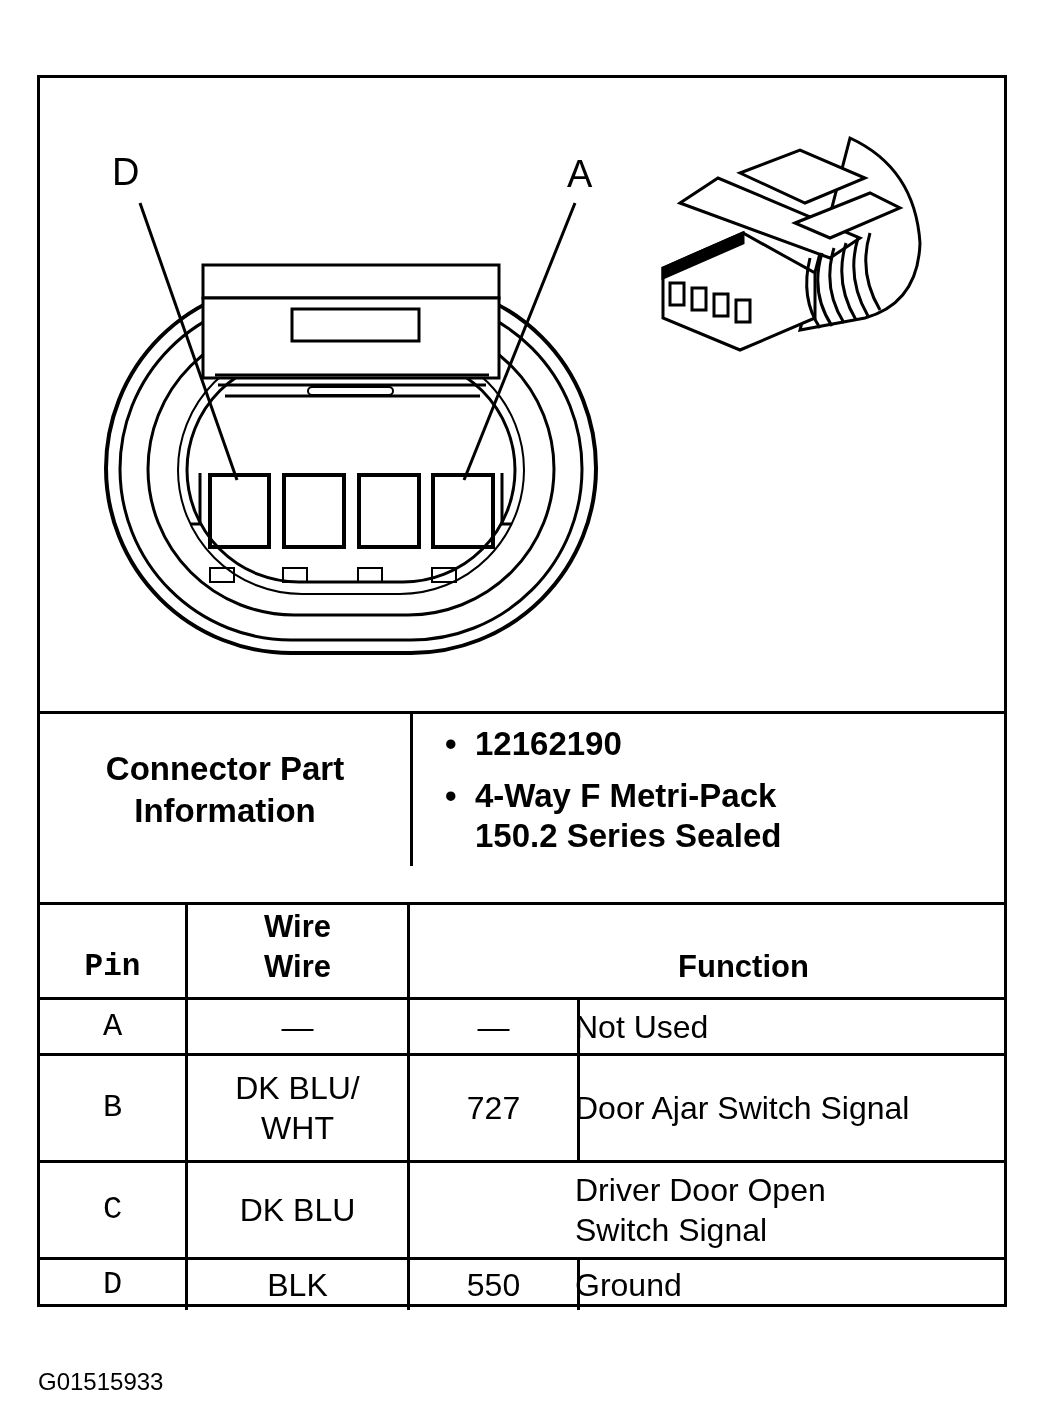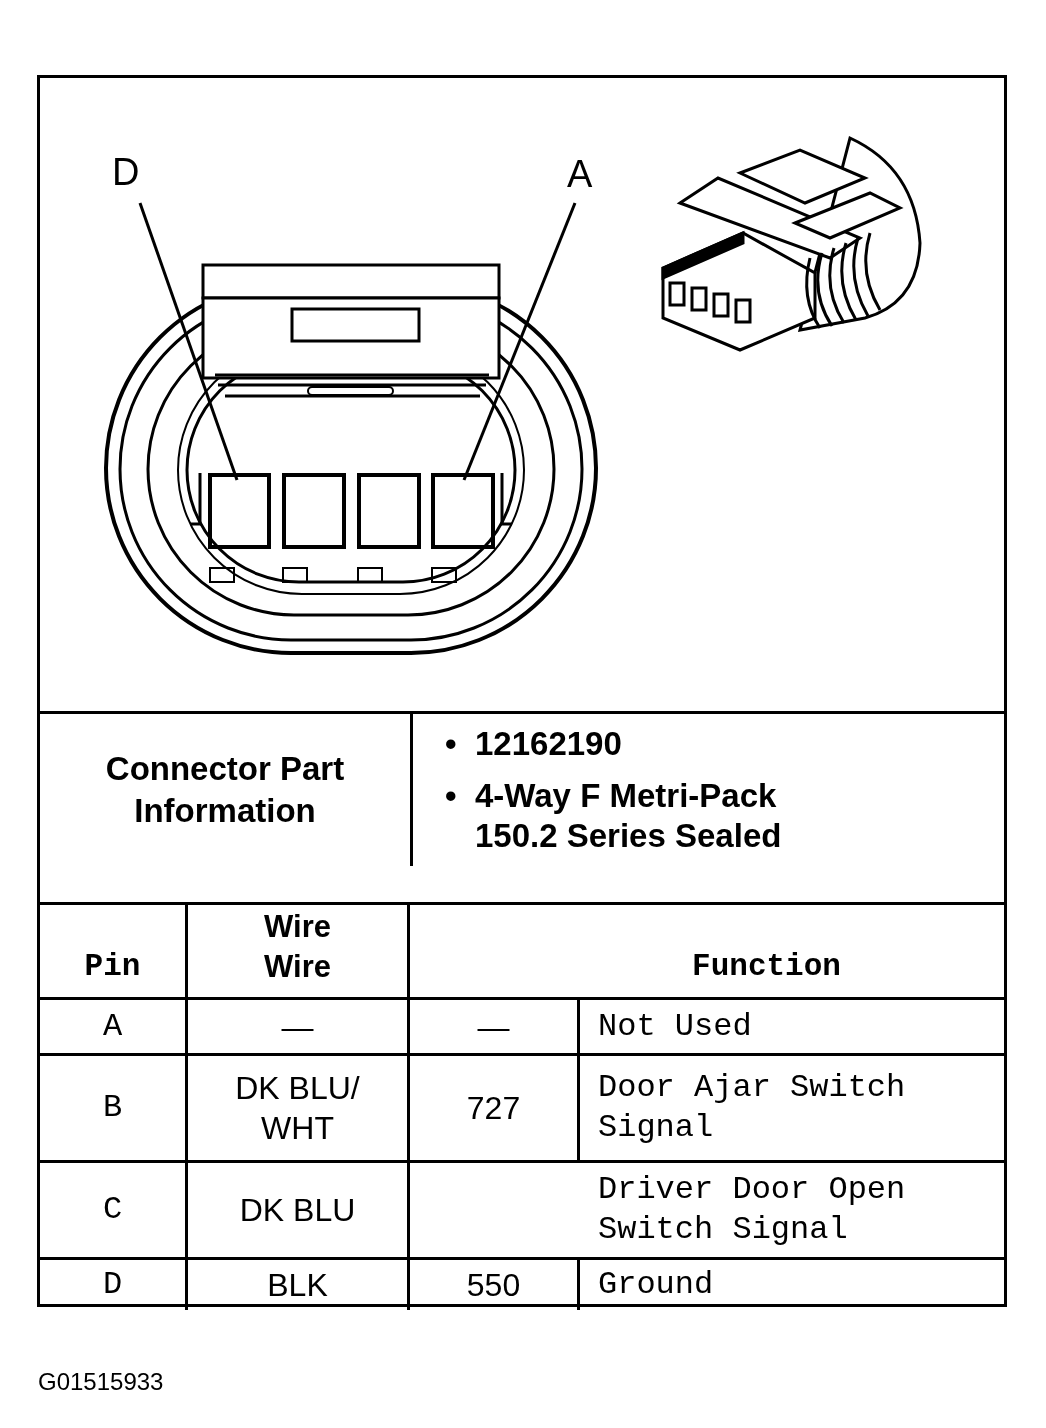--- a/index.html
+++ b/index.html
@@ -12,21 +12,21 @@
   .part-info .value-cell { position: absolute; left: 373px; top: 0; width: 591px; height: 188px; font-weight: bold; font-size: 33px; line-height: 40px; }
   .bullet-item { position: absolute; left: 62px; }
   .bullet-item .dot { position: absolute; left: -30px; top: 0; }
   .pin-table { position: absolute; left: 0; top: 827px; width: 964px; }
   .row { position: absolute; left: 0; width: 964px; border-bottom: 3px solid #000; }
   .row:last-child { border-bottom: none; }
   .cell { position: absolute; top: 0; height: 100%; display: flex; align-items: center; justify-content: center; text-align: center; font-size: 32px; line-height: 40px; box-sizing: border-box; }
   .cell.c0 { left: 0; width: 148px; border-right: 3px solid #000; font-family: Liberation Mono, monospace; }
   .cell.c1 { left: 148px; width: 222px; border-right: 3px solid #000; }
   .cell.c2 { left: 370px; width: 170px; border-right: 3px solid #000; }
-  .cell.c3 { left: 540px; width: 373px; justify-content: flex-start; text-align: left; padding-left: 18px; font-family: Liberation Mono, monospace; }
+  .cell.c3 { left: 517px; width: 373px; justify-content: flex-start; text-align: left; padding-left: 18px; }
   .header .cell { font-weight: bold; font-size: 31px; align-items: flex-end; padding-bottom: 10px; }
   .header .cell.c3 { justify-content: center; text-align: center; padding-left: 0; }
   .footer-code { position: absolute; left: 38px; top: 1368px; font-size: 24px; }
 </style>
 </head>
 <body>
 
 <div class="frame">
 
   <div class="diagram-area">

